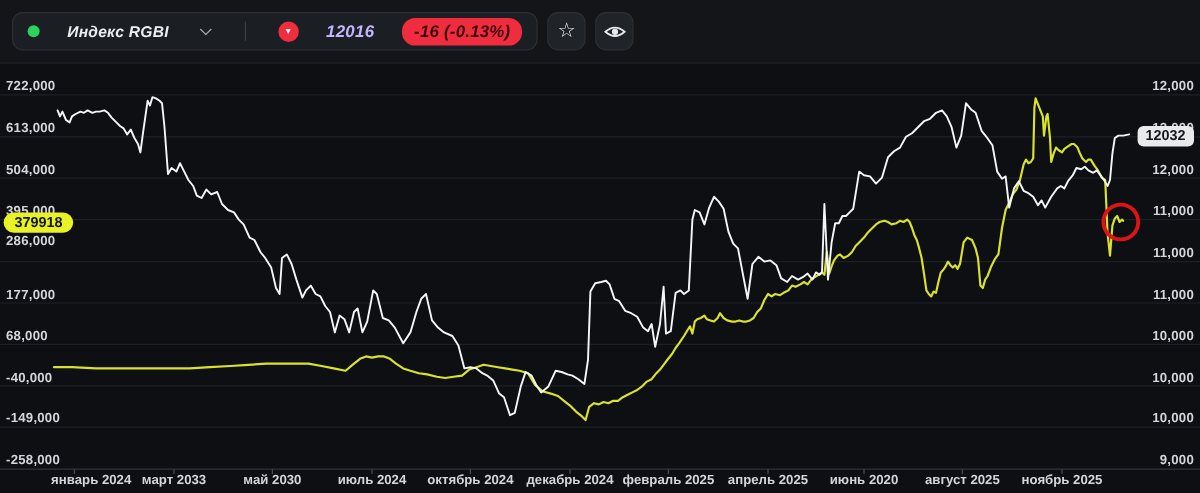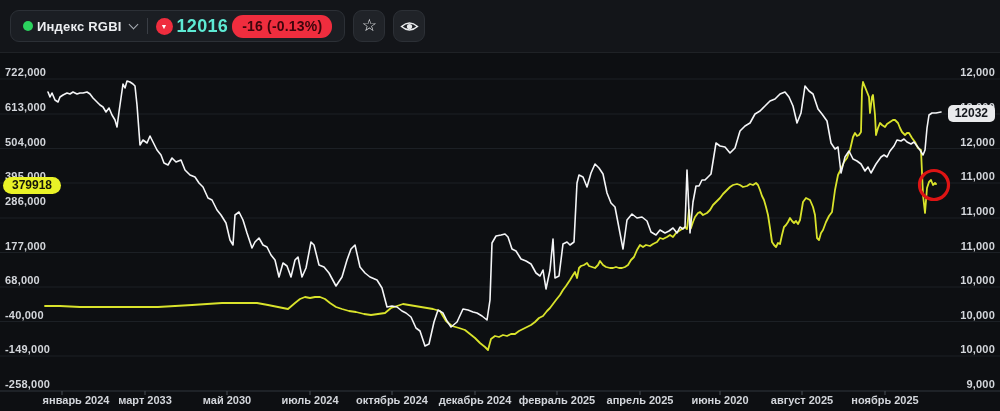--- a/index.html
+++ b/index.html
@@ -13,35 +13,36 @@
   #stage { position:absolute; inset:0; width:1000px; height:411px; }
 
   
   .header {
     position:absolute; left:0; top:0; width:1000px; height:53px;
     background:#131519; border-bottom:1px solid #1f2226;
     display:flex; align-items:center; gap:8px; padding-left:10px;
     z-index:30;
   }
   .instrument-pill {
-    height:32px; display:flex; align-items:center; gap:4px;
+    height:32px; display:flex; align-items:center; gap:23px;
     background:#1b1e23; border:1px solid #2c3036; border-radius:9px;
     padding:0 12px;
+    font-style:italic;
   }
   .status-dot { width:10px; height:10px; border-radius:50%; }
   .instr-name { font-size:13px; font-weight:700; color:#eceef1; letter-spacing:.2px; }
   .chev { width:7px; height:7px; border-right:1.6px solid #a9aeb5; border-bottom:1.6px solid #a9aeb5;
           transform:rotate(45deg); margin:-3px 2px 0 4px; }
   .vdiv { width:1px; height:16px; background:#3a3e45; margin:0 4px; }
   .dir-icon {
     width:17px; height:17px; border-radius:50%;
     display:flex; align-items:center; justify-content:center;
     font-size:7px; color:#fff; line-height:1;
   }
-  .price { font-size:18px; font-weight:700; color:#5eead4; letter-spacing:.3px; }
+  .price { font-size:14px; font-weight:700; color:#c4b5fd; letter-spacing:.3px; }
   .change-pill {
     border-radius:11px; padding:3px 10px 4px 10px;
     font-size:14px; font-weight:700; color:#3d060c; letter-spacing:.2px;
   }
   .sq-btn {
     width:32px; height:32px; border-radius:9px; background:#202328; border:1px solid #2c3036;
     display:flex; align-items:center; justify-content:center; cursor:pointer;
   }
   .star-glyph { font-size:17px; color:#eceef0; line-height:1; margin-top:-1px; }
 

